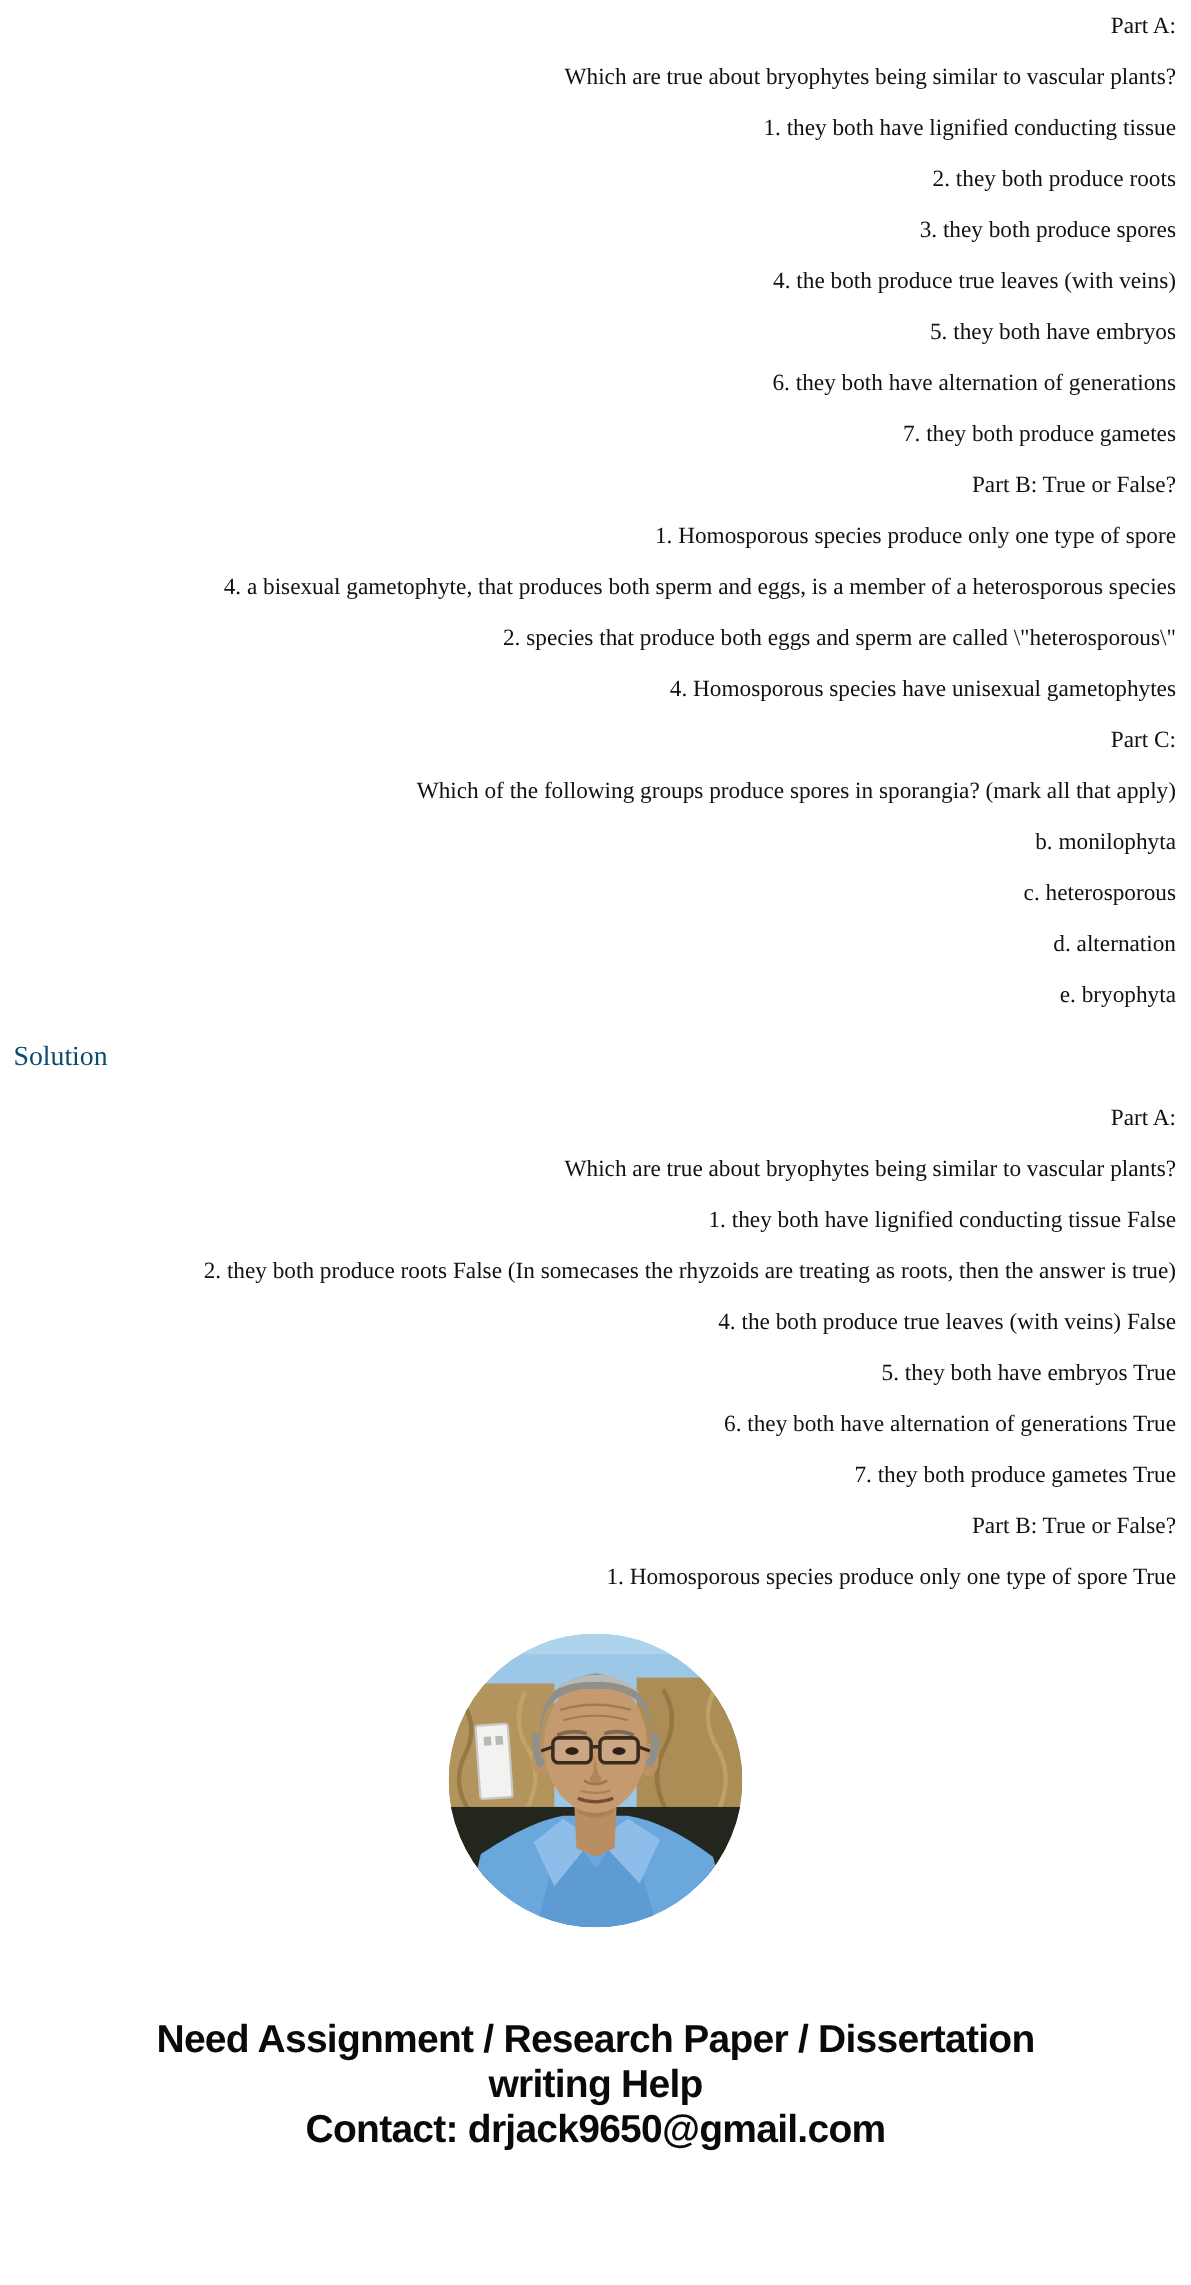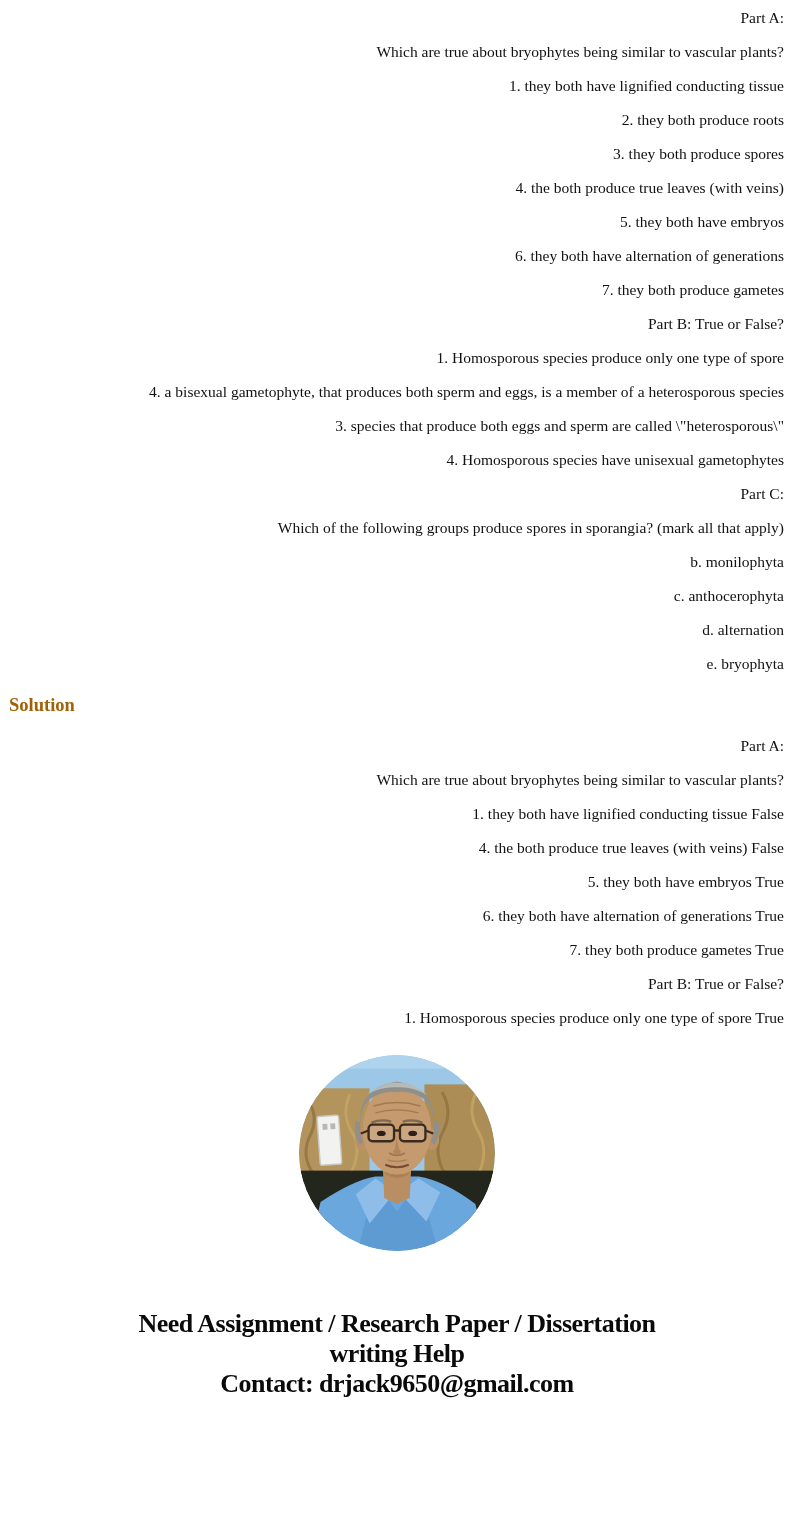--- a/index.html
+++ b/index.html
@@ -19,38 +19,38 @@
     white-space: nowrap;
     text-align: right;
   }
   .doc p:first-child { margin-top: 0; }
   .doc b { font-weight: normal; }
   h2.solution-heading {
     font-family: "Liberation Serif", serif;
     font-size: 18.5px;
     line-height: 22px;
     margin: 21px 0;
-    font-weight: bold;
-    color: #a16207;
+    font-weight: normal;
+    color: #0c4a6e;
   }
   .avatar-wrap {
     margin-top: 28px;
     text-align: center;
   }
   .avatar {
     width: 196px;
     height: 196px;
     border-radius: 50%;
     display: inline-block;
     overflow: hidden;
   }
   .footer {
     margin-top: 54px;
     text-align: center;
-    font-family: Liberation Serif, serif;
+    font-family: Liberation Sans, sans-serif;
     font-weight: 700;
     font-size: 26px;
     line-height: 30px;
     color: #0a0a0a;
     letter-spacing: -0.5px;
   }
 </style>
 </head>
 <body>
 
@@ -68,43 +68,44 @@
         <p>6. they both have alternation of generations</p>
         <p>7. they both produce gametes</p>
       </div>
   </section>
 
   <section>
     <p>Part B: True or False?</p>
     <div>
         <p>1. Homosporous species produce only one type of spore</p>
         <p>4. a bisexual gametophyte, that produces both sperm and eggs, is a member of a heterosporous species</p>
-        <p>3. species that produce both eggs and sperm are called \"heterosporous\"</p>
+        <p>2. species that produce both eggs and sperm are called \"heterosporous\"</p>
         <p>4. Homosporous species have unisexual gametophytes</p>
       </div>
   </section>
 
   <section>
     <p>Part C:</p>
     <p>Which of the following groups produce spores in sporangia? (mark all that apply)</p>
     <div>
         <p>b. monilophyta</p>
-        <p>c. anthocerophyta</p>
+        <p>c. heterosporous</p>
         <p>d. alternation</p>
         <p>e. bryophyta</p>
       </div>
   </section>
 
   <h2 class="solution-heading">Solution</h2>
 
   <section>
     <p>Part A:</p>
     <p>Which are true about bryophytes being similar to vascular plants?</p>
     <div>
         <p>1. they both have lignified conducting tissue <b>False</b></p>
+        <p>2. they both produce roots <b>False (In somecases the rhyzoids are treating as roots, then the answer is true)</b></p>
         <p>4. the both produce true leaves (with veins) <b>False</b></p>
         <p>5. they both have embryos <b>True</b></p>
         <p>6. they both have alternation of generations <b>True</b></p>
         <p>7. they both produce gametes <b>True</b></p>
       </div>
   </section>
 
   <section>
     <p>Part B: True or False?</p>
     <div>

